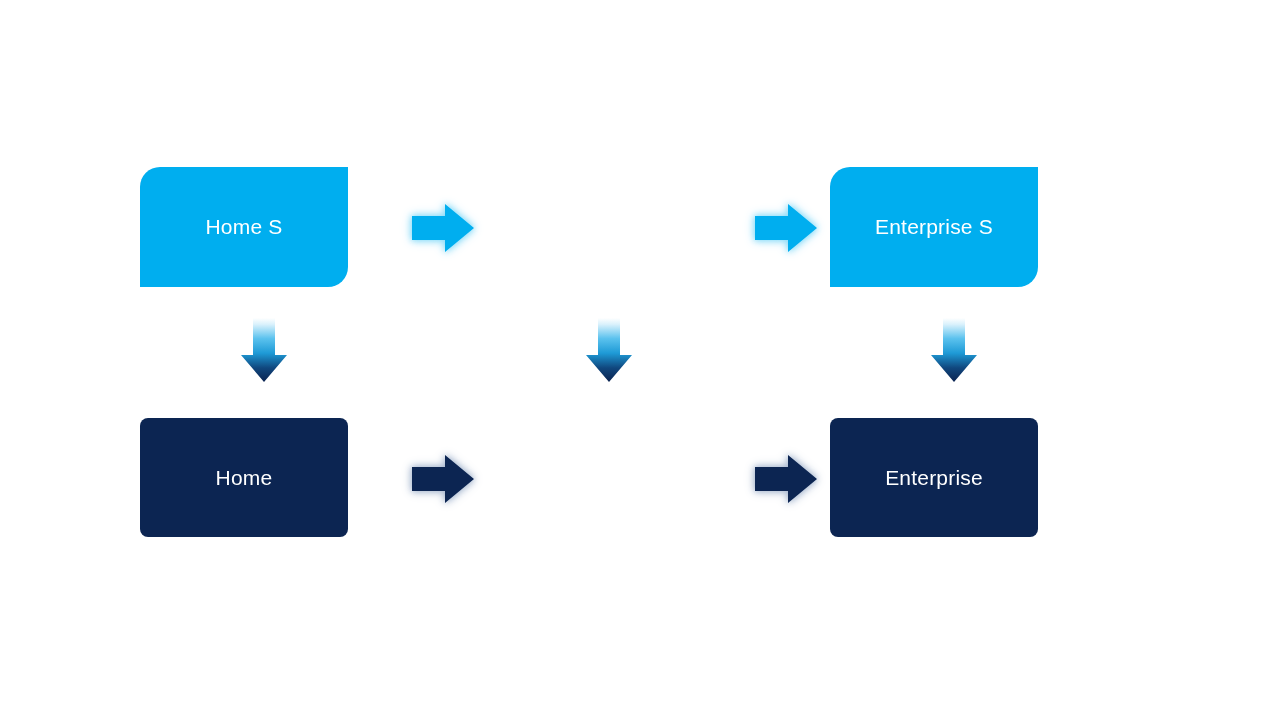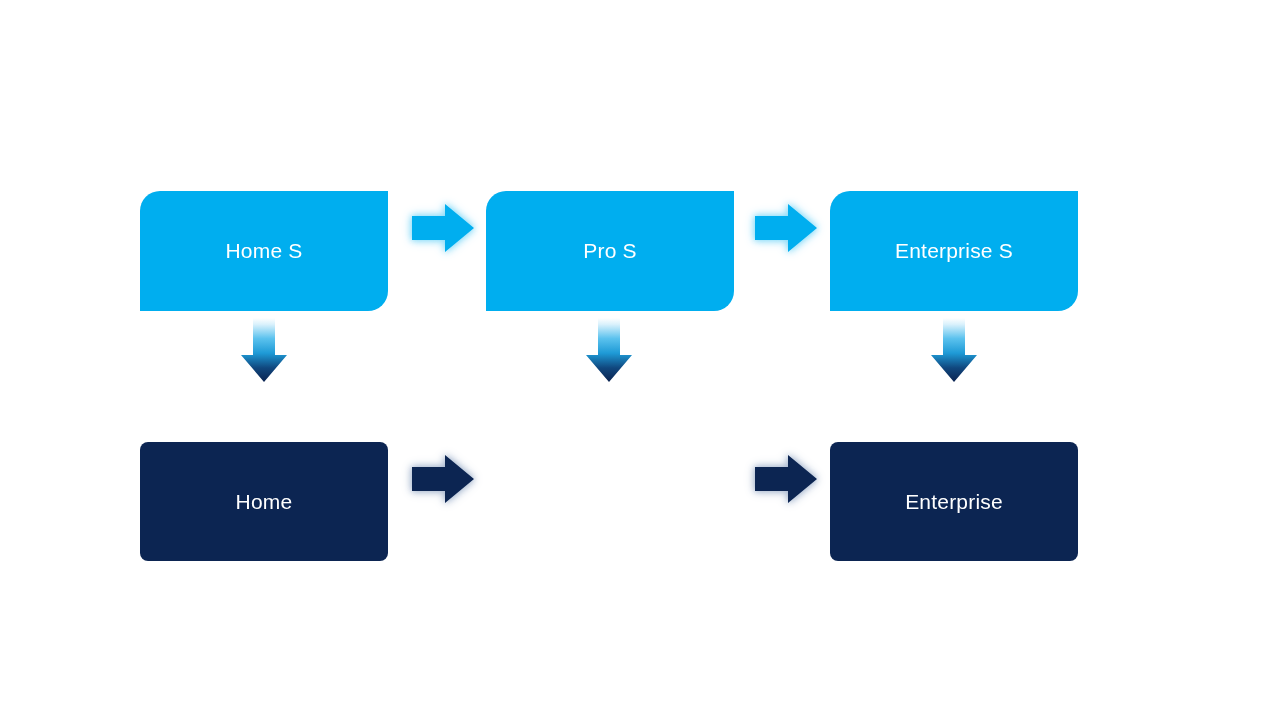--- a/index.html
+++ b/index.html
@@ -10,28 +10,27 @@
   }
   .canvas {
     position: relative;
     width: 1280px;
     height: 720px;
     background: #ffffff;
     overflow: hidden;
   }
   .box {
     position: absolute;
-    width: 248px;
+    width: 208px;
     display: flex;
     align-items: center;
     justify-content: center;
     color: #ffffff;
     font-size: 21px;
     letter-spacing: 0.2px;
-    margin-top: 24px;
   }
   .box-top {
     height: 120px;
     top: 167px;
     background: #00AEEF;
     border-radius: 20px 0 20px 0;
   }
   .box-bottom {
     height: 119px;
     top: 418px;
@@ -85,23 +84,20 @@
         <stop offset="0.55" stop-color="#1E9AD6"></stop>
         <stop offset="0.78" stop-color="#10477E"></stop>
         <stop offset="1" stop-color="#0B2350"></stop>
       </linearGradient>
     </defs>
   </svg>
 
   <div class="box box-top col-1">
     <span>Home S</span>
   </div>
-  <div class="box box-top col-2">
-    <span>Pro S</span>
-  </div>
   <div class="box box-top col-3">
     <span>Enterprise S</span>
   </div>
 
   <div class="box box-bottom col-1">
     <span>Home</span>
   </div>
   <div class="box box-bottom col-3">
     <span>Enterprise</span>
   </div>

